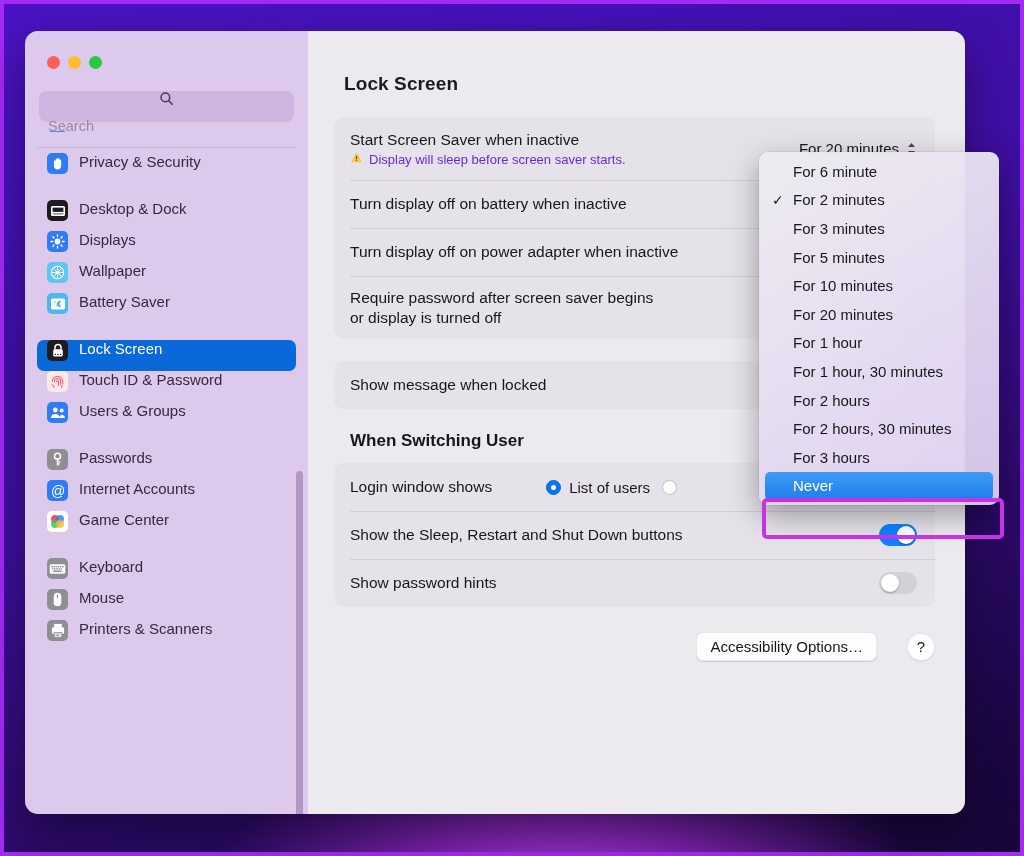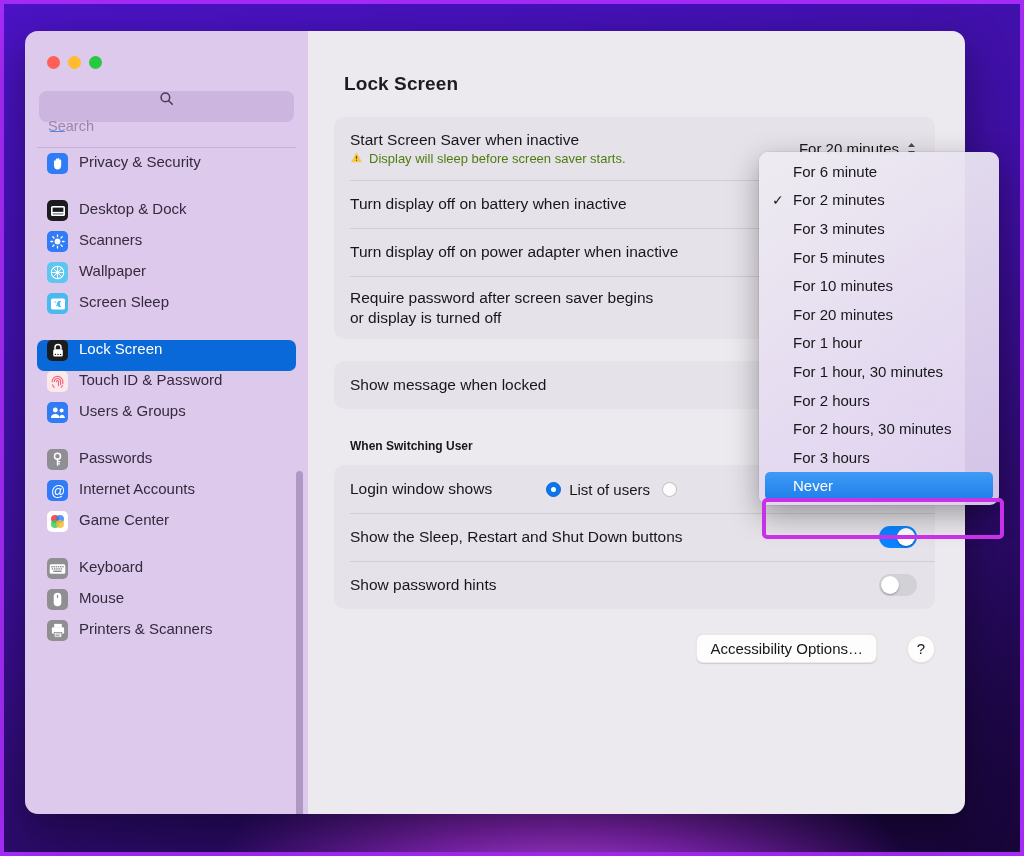--- a/index.html
+++ b/index.html
@@ -172,23 +172,24 @@
     content: "";
     position: absolute;
     left: 16px; right: 0; top: 0;
     height: 1px;
     background: rgba(0,0,0,0.09);
   }
   .row-label { line-height: 1.28; padding-right: 10px; }
   .row-tall { min-height: 63px; }
   .row-sub {
     display: flex;
+    align-items: center;
     gap: 6px;
     font-size: 13px;
-    color: #4d7c0f;
+    color: #6d28d9;
     margin-top: 2px;
   }
 
   
   .popup-button {
     display: flex;
     align-items: center;
     gap: 7px;
     font-size: 15px;
     color: #17171a;
@@ -198,24 +199,24 @@
     display: flex;
     flex-direction: column;
     align-items: center;
     line-height: 6px;
     font-size: 10px;
     color: #4a4a52;
   }
 
   
   .section-head {
-    font-size: 12px;
+    font-size: 17px;
     font-weight: bold;
     color: #17171a;
-    margin: 30px 0 0 42px;
+    margin: 22px 0 0 42px;
   }
 
   
   .radio-group { display: flex; align-items: center; gap: 12px; }
   .radio-opt { display: flex; align-items: center; gap: 8px; font-size: 15px; color: #17171a; }
   .radio {
     width: 15px; height: 15px; border-radius: 50%;
     background: #fdfdfd;
     border: 1px solid rgba(0,0,0,0.22);
     flex: 0 0 15px;
@@ -395,21 +396,21 @@
                     <line x1="7.5" y1="12.4" x2="7.5" y2="14.1"></line>
                     <line x1="0.9" y1="7.5" x2="2.6" y2="7.5"></line>
                     <line x1="12.4" y1="7.5" x2="14.1" y2="7.5"></line>
                     <line x1="2.8" y1="2.8" x2="4" y2="4"></line>
                     <line x1="11" y1="11" x2="12.2" y2="12.2"></line>
                     <line x1="12.2" y1="2.8" x2="11" y2="4"></line>
                     <line x1="4" y1="11" x2="2.8" y2="12.2"></line>
                   </g>
                 </svg>
               </span>
-              <span>Scanners</span>
+              <span>Displays</span>
             </div>
             <div class="sb-item">
               <span class="sb-icon" style="background: rgb(94, 199, 239);">
                 <svg width="15" height="15" viewBox="0 0 15 15">
                   <circle cx="7.5" cy="7.5" r="6.2" fill="none" stroke="#ffffff" stroke-width="1.1"></circle>
                   <circle cx="7.5" cy="7.5" r="2.1" fill="#ffffff"></circle>
                   <g stroke="#ffffff" stroke-width="1">
                     <line x1="7.5" y1="1.3" x2="7.5" y2="5.4"></line>
                     <line x1="7.5" y1="9.6" x2="7.5" y2="13.7"></line>
                     <line x1="1.3" y1="7.5" x2="5.4" y2="7.5"></line>
@@ -425,21 +426,21 @@
             </div>
             <div class="sb-item">
               <span class="sb-icon" style="background: rgb(74, 185, 239);">
                 <svg width="16" height="14" viewBox="0 0 16 14">
                   <rect x="1" y="1.6" width="14" height="10.8" rx="1.6" fill="#ffffff"></rect>
                   <path d="M11.2 4.2a3.1 3.1 0 1 0 0 5.6 3.4 3.4 0 0 1 0-5.6Z" fill="#4ab9ef"></path>
                   <circle cx="5.2" cy="5" r="0.7" fill="#4ab9ef"></circle>
                   <circle cx="6.6" cy="8.6" r="0.55" fill="#4ab9ef"></circle>
                 </svg>
               </span>
-              <span>Screen Sleep</span>
+              <span>Battery Saver</span>
             </div>
             <div class="sb-gap"></div>
             <div class="sb-item selected">
               <span class="sb-icon" style="background: rgb(28, 28, 30);">
                 <svg width="14" height="15" viewBox="0 0 14 15">
                   <path d="M4 6.4V4.5a3 3 0 0 1 6 0v1.9" fill="none" stroke="#ffffff" stroke-width="1.5"></path>
                   <rect x="2.2" y="6.3" width="9.6" height="7.2" rx="1.5" fill="#ffffff"></rect>
                   <g fill="#1c1c1e">
                     <circle cx="4.4" cy="11.4" r="0.72"></circle>
                     <circle cx="7" cy="11.4" r="0.72"></circle>

